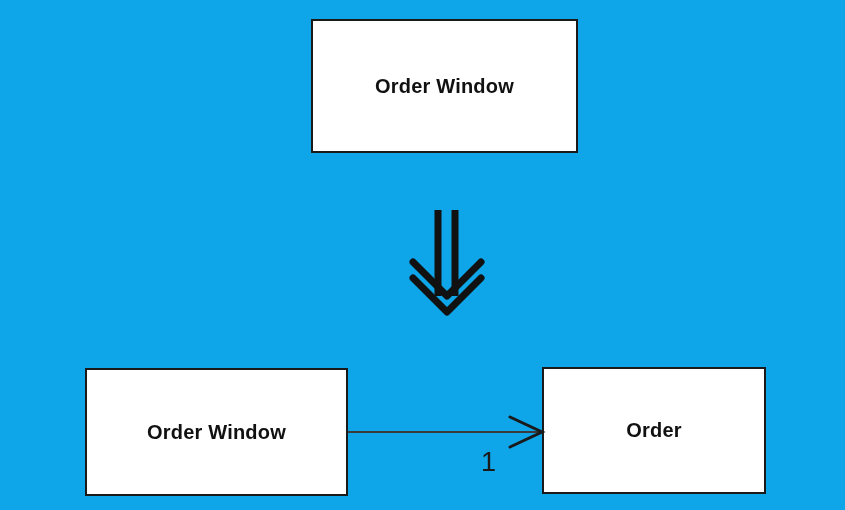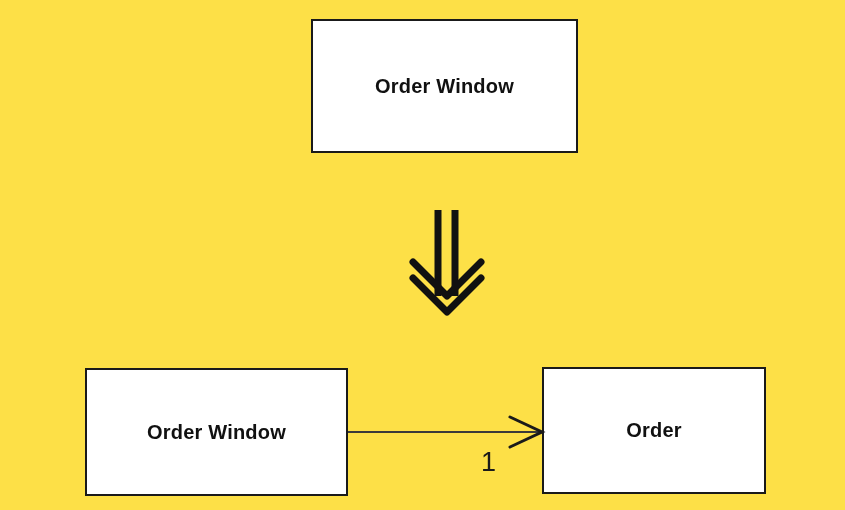--- a/index.html
+++ b/index.html
@@ -7,21 +7,21 @@
     padding: 0;
     background: #ffffff;
   }
   body {
     font-family: "Liberation Sans", sans-serif;
   }
   #canvas {
     position: relative;
     width: 845px;
     height: 510px;
-    background: #fde047;
+    background: #0ea5e9;
     overflow: hidden;
   }
   .node-box {
     position: absolute;
     box-sizing: border-box;
     background: #ffffff;
     border: 2px solid #1a1a1a;
     display: flex;
     align-items: center;
     justify-content: center;

